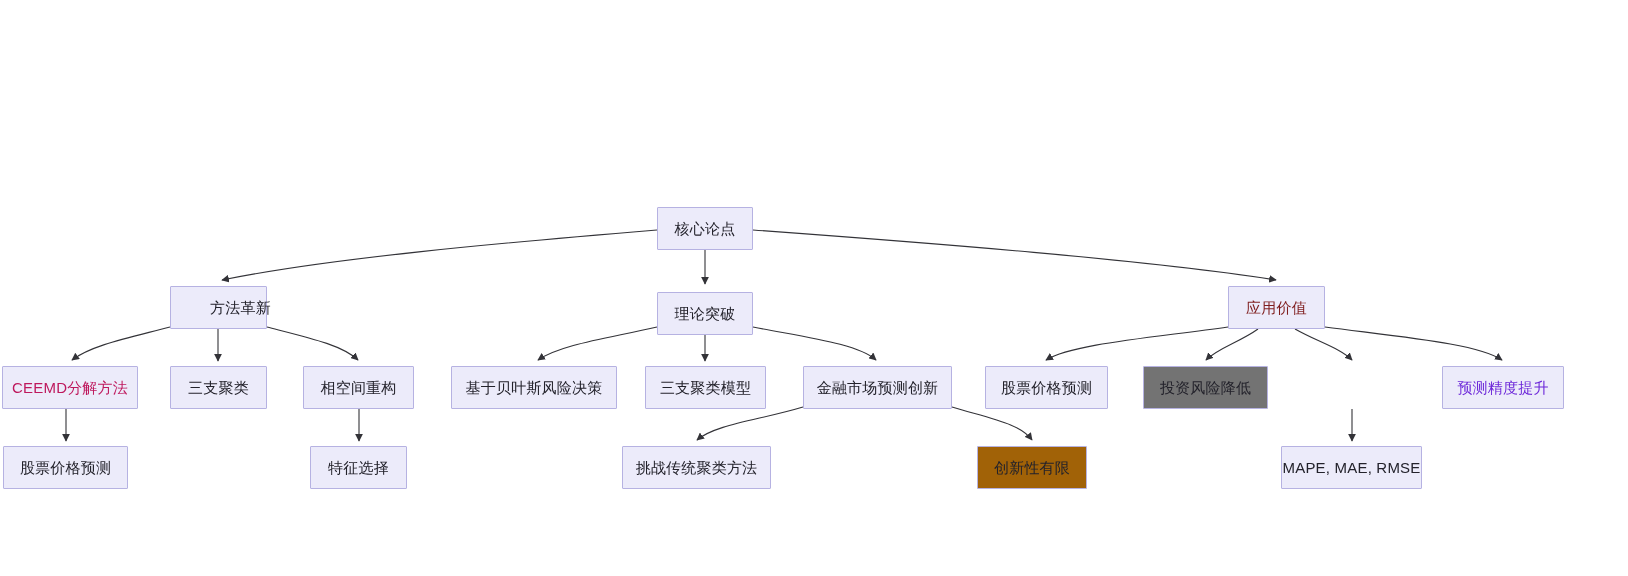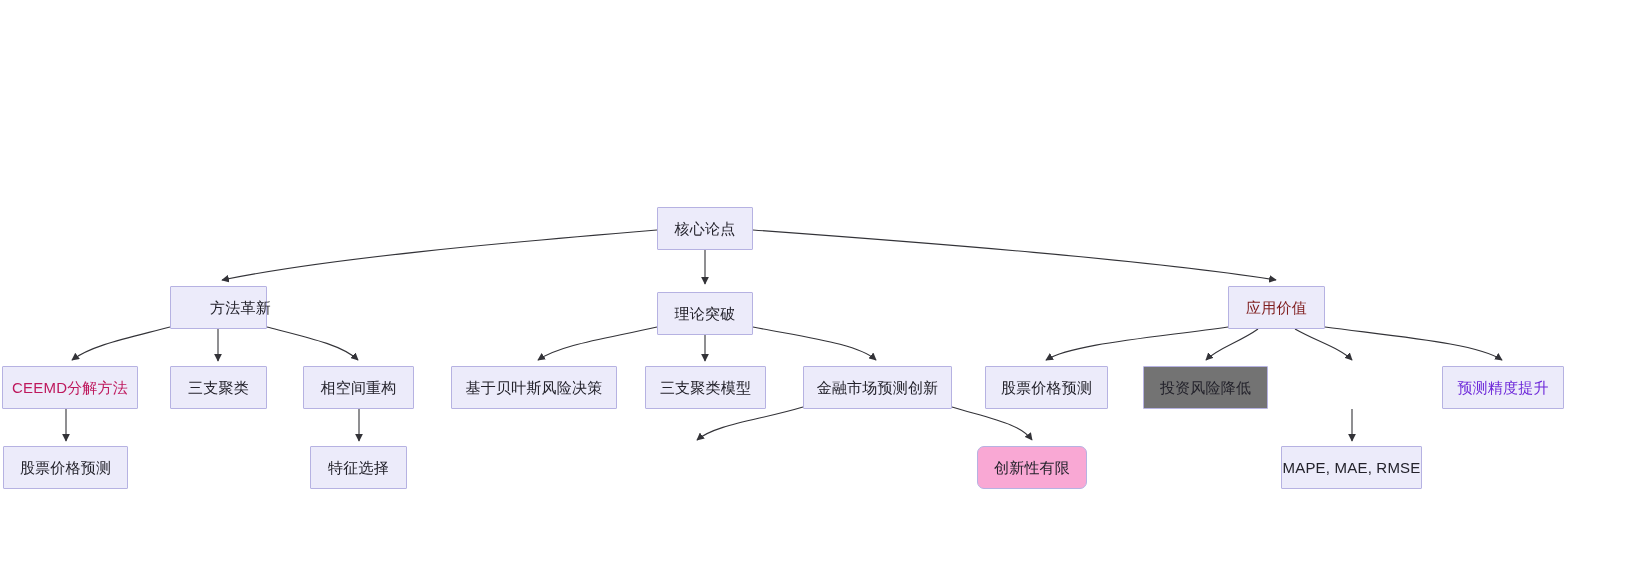--- a/index.html
+++ b/index.html
@@ -122,21 +122,24 @@
       </div>
       <div class="node" style="left: 1442px; top: 366px; width: 122px; height: 43px; background: rgb(236, 235, 250); border-color: rgb(182, 178, 226); color: #6d28d9;">
         <span class="node-label">预测精度提升</span>
       </div>
       <div class="node" style="left: 3px; top: 446px; width: 125px; height: 43px; background: rgb(236, 235, 250); border-color: rgb(182, 178, 226); color: rgb(35, 34, 43);">
         <span class="node-label">股票价格预测</span>
       </div>
       <div class="node" style="left: 310px; top: 446px; width: 97px; height: 43px; background: rgb(236, 235, 250); border-color: rgb(182, 178, 226); color: rgb(35, 34, 43);">
         <span class="node-label">特征选择</span>
       </div>
-      <div class="node" style="left: 977px; top: 446px; width: 110px; height: 43px; background: #f9a8d4; border-color: rgb(182, 178, 226); color: rgb(35, 34, 43); border-radius: 7px;">
+      <div class="node" style="left: 622px; top: 446px; width: 149px; height: 43px; background: rgb(236, 235, 250); border-color: rgb(182, 178, 226); color: rgb(35, 34, 43);">
+        <span class="node-label">挑战传统聚类方法</span>
+      </div>
+      <div class="node" style="left: 977px; top: 446px; width: 110px; height: 43px; background: #a16207; border-color: rgb(182, 178, 226); color: rgb(35, 34, 43);">
         <span class="node-label">创新性有限</span>
       </div>
       <div class="node" style="left: 1281px; top: 446px; width: 141px; height: 43px; background: rgb(236, 235, 250); border-color: rgb(182, 178, 226); color: rgb(35, 34, 43);">
         <span class="node-label">MAPE, MAE, RMSE</span>
       </div>
     </div>
 
 </div>
 
 </body></html>

